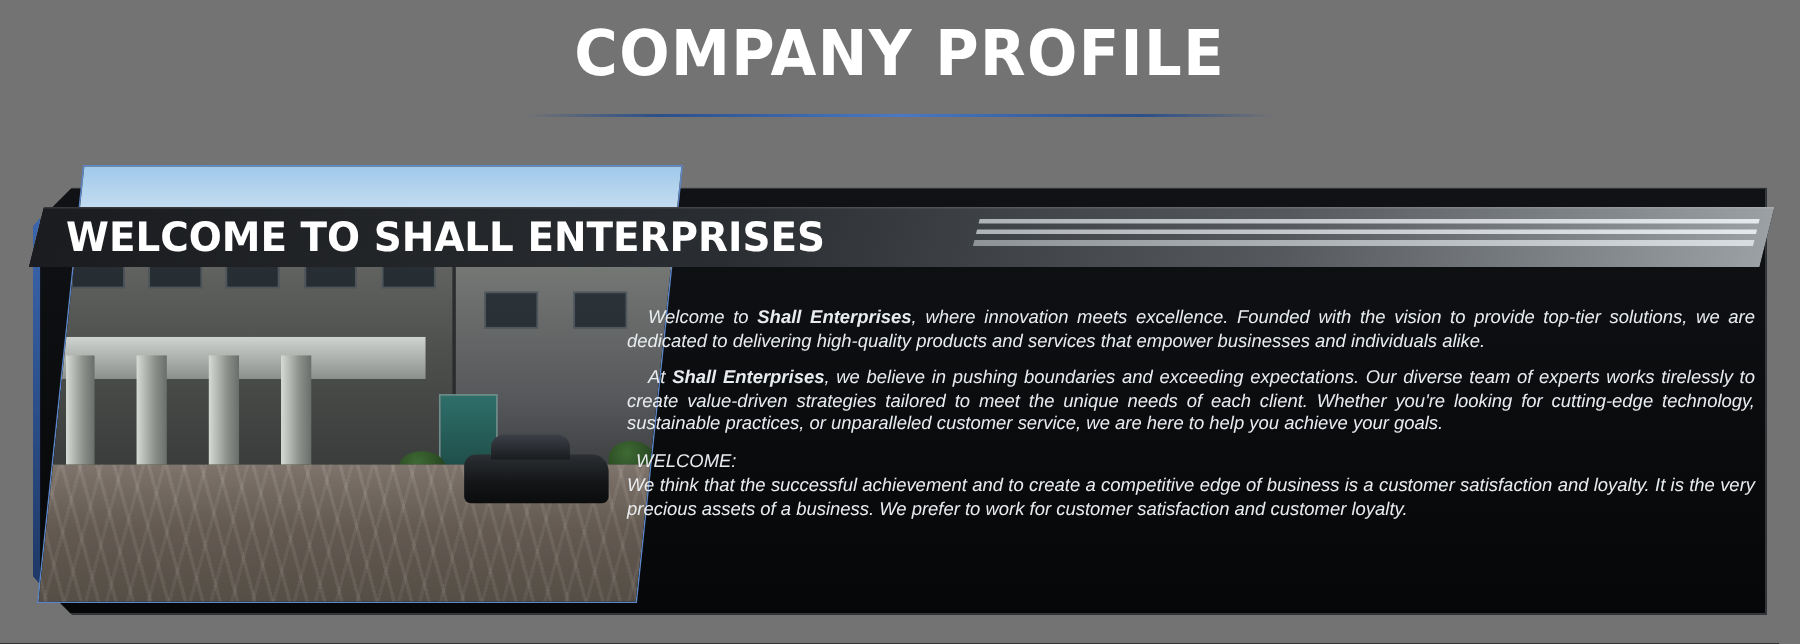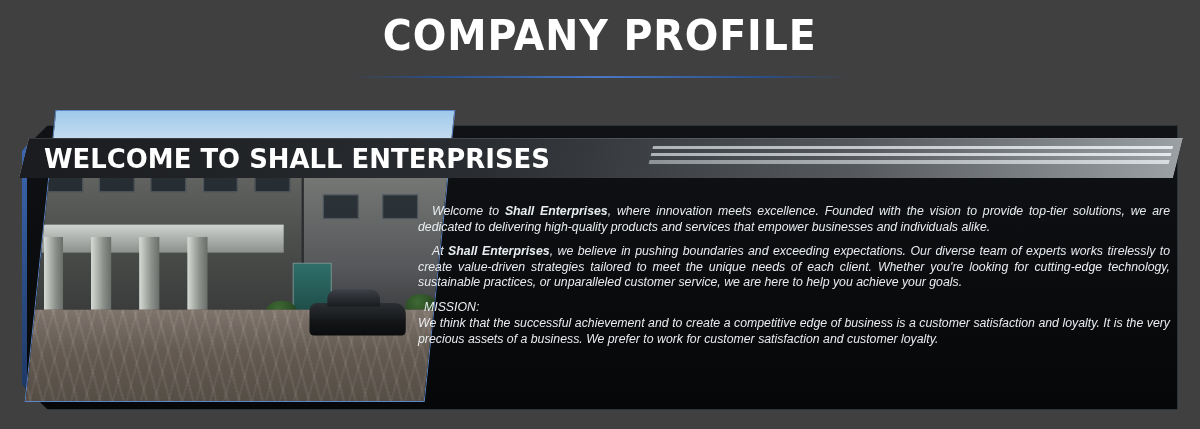--- a/index.html
+++ b/index.html
@@ -5,21 +5,21 @@
   * { box-sizing: border-box; margin: 0; padding: 0; }
   html, body {
     width: 1200px; height: 429px;
     background: #000;
     font-family: "Liberation Sans", sans-serif;
     overflow: hidden;
   }
   .page {
     position: relative;
     width: 1200px; height: 429px;
-    background: #404040;
+    background: #737373;
     overflow: hidden;
   }
 
   
   .title-wrap {
     position: absolute;
     top: 14px; left: 0; right: 0;
     text-align: center;
   }
   .main-title {
@@ -250,19 +250,19 @@
     <p>
       <span>Welcome to </span><b>Shall Enterprises</b><span>, where innovation meets excellence. Founded with the vision to provide top-tier solutions, we are dedicated to delivering high-quality products and services that empower businesses and individuals alike.</span>
     </p>
 
     <p>
       <span>At </span><b>Shall Enterprises</b><span>, we believe in pushing boundaries and exceeding expectations. Our diverse team of experts works tirelessly to create value-driven strategies tailored to meet the unique needs of each client. Whether you're looking for cutting-edge technology, sustainable practices, or unparalleled customer service, we are here to help you achieve your goals.</span>
     </p>
 
 
     <p class="no-indent">
-      <span class="lbl">MISSION:</span>
+      <span class="lbl">WELCOME:</span>
       <span>We think that the successful achievement and to create a competitive edge of business is a customer satisfaction and loyalty. It is the very precious assets of a business. We prefer to work for customer satisfaction and customer loyalty.</span>
     </p>
 
   </div>
 
 </div>
 
 </body></html>

